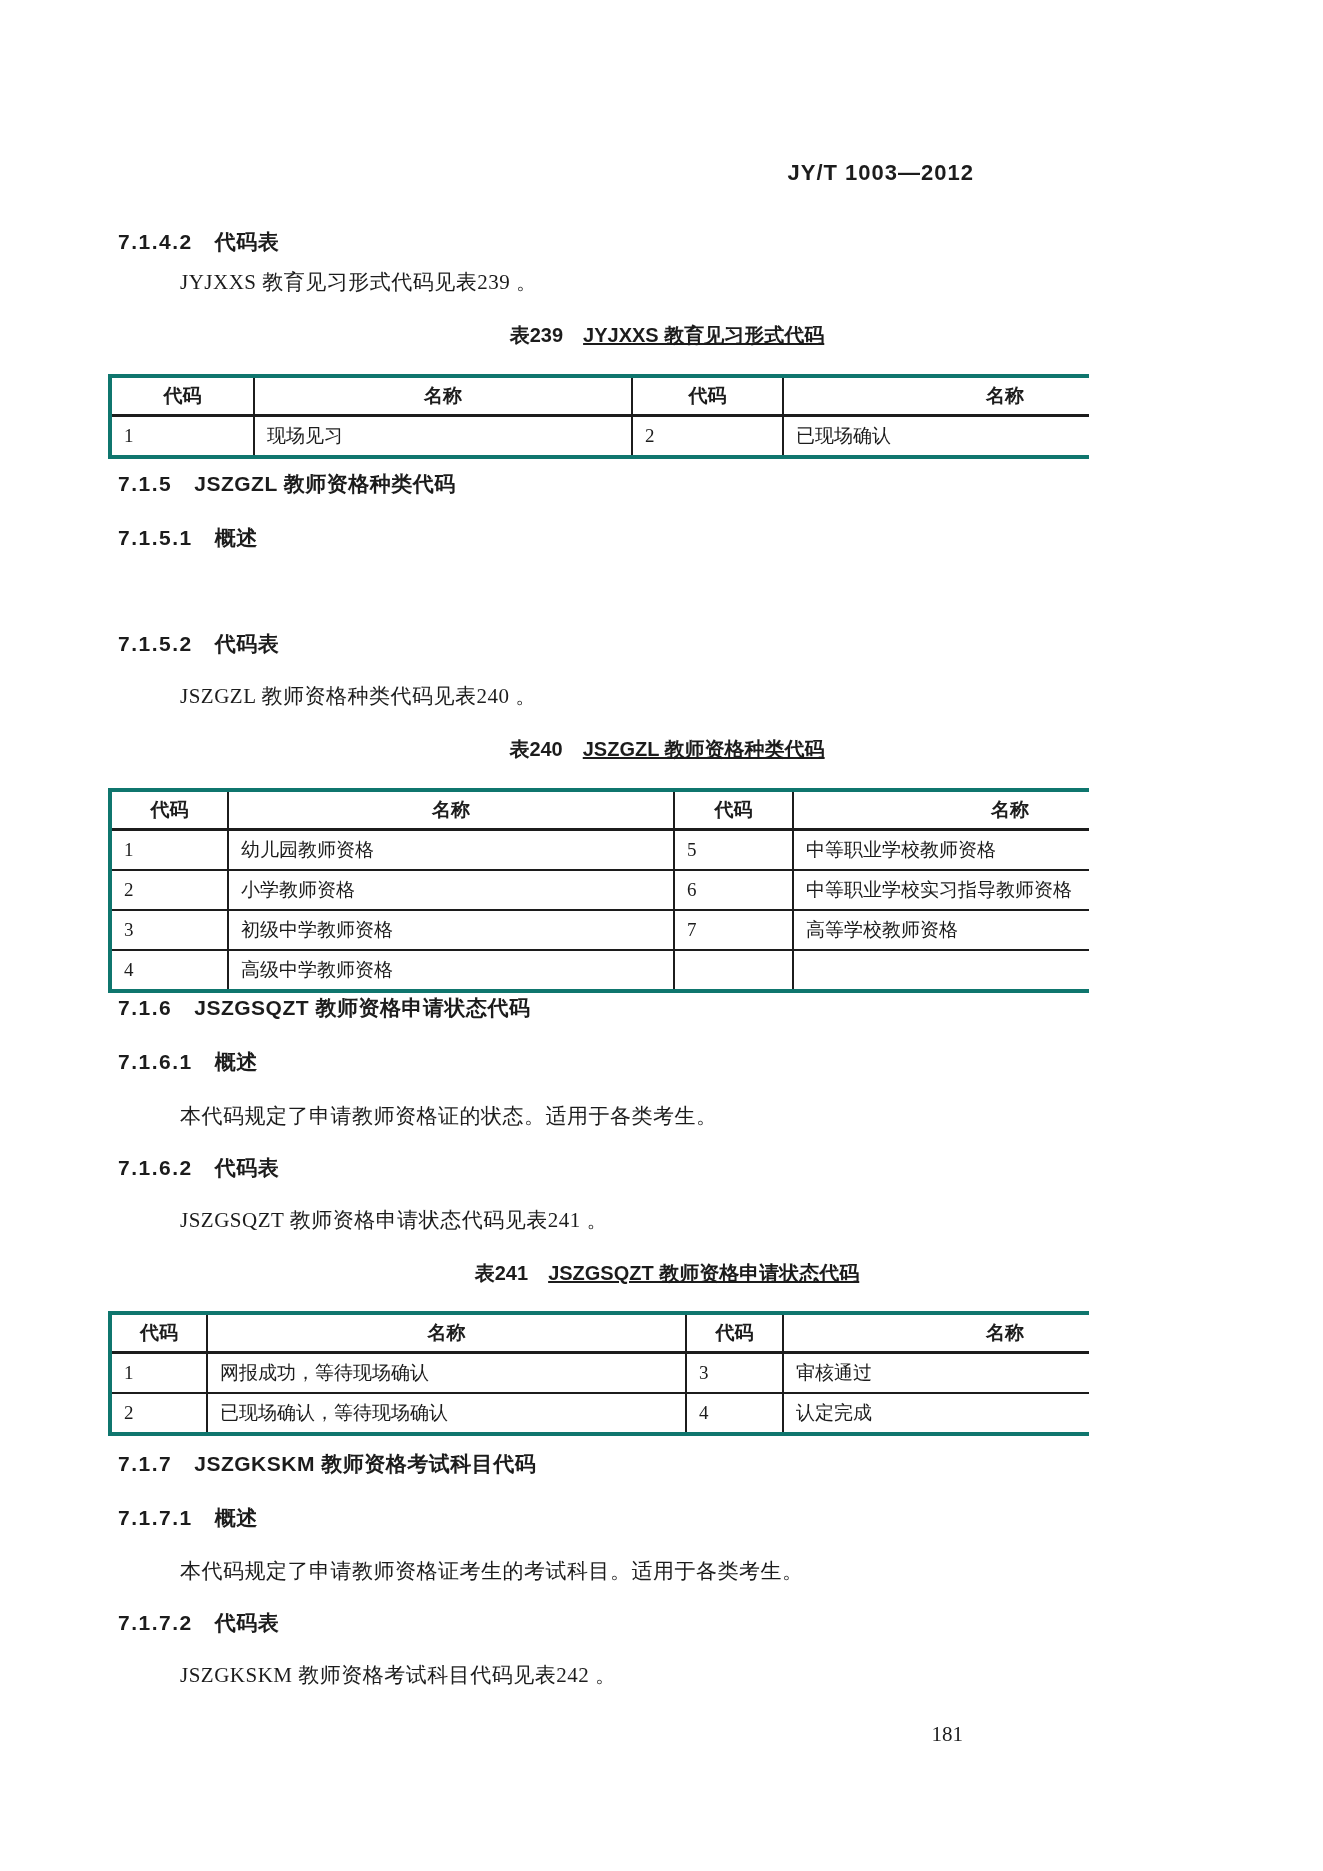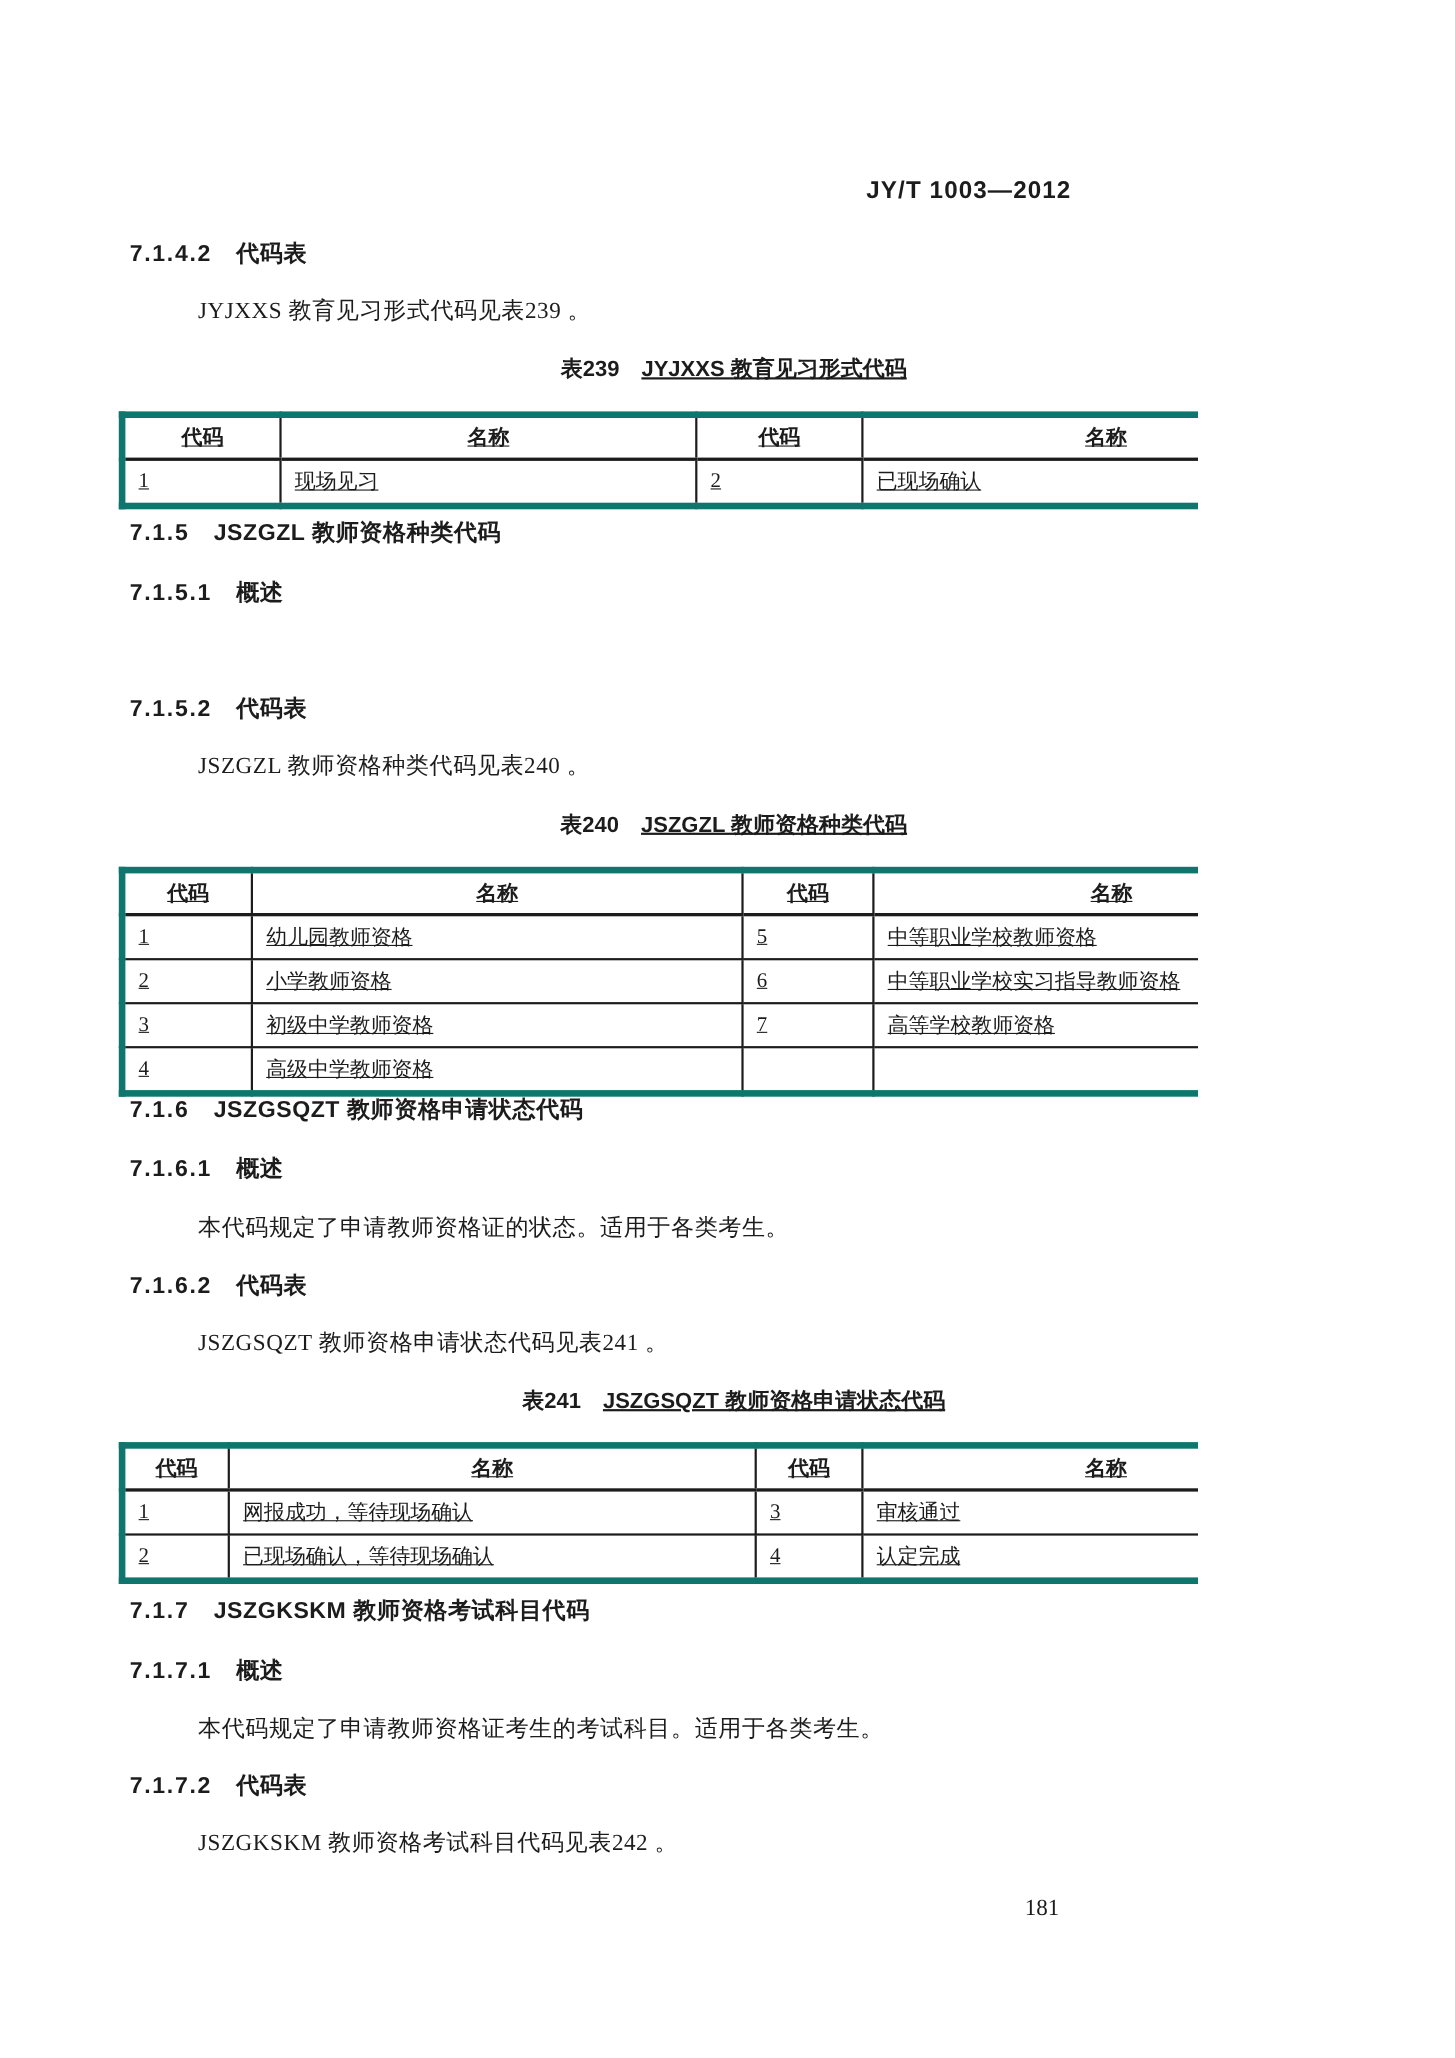--- a/index.html
+++ b/index.html
@@ -49,22 +49,21 @@
     font-size: 20px;
     white-space: nowrap;
   }
   .tbl-caption .cap-lbl { margin-left: 20px; text-decoration: underline; }
   table.codetable {
     position: absolute;
     left: 108px;
     width: 1118px;
     border-collapse: collapse;
     table-layout: fixed;
-    border: 6px solid #0f766e;
-    text-decoration: underline;
+    border: 4px solid #0f766e;
   }
   table.codetable th {
     font-family: "Liberation Sans", sans-serif;
     font-weight: bold;
     font-size: 19px;
     text-align: center;
     height: 36px;
     padding: 0;
     border: 2px solid #1c1c1c;
     border-bottom: 3px solid #1c1c1c;
@@ -89,21 +88,21 @@
     font-family: Liberation Serif, serif;
   }
 </style>
 </head>
 <body>
 
 <div class="page">
 
   <div class="doc-header">JY/T 1003—2012</div>
 
-  <div class="sec" style="top:216px">
+  <div class="sec" style="top:228px">
     <span class="num">7.1.4.2</span><span class="lbl">代码表</span>
   </div>
 
   <div class="para" style="top:268px">JYJXXS 教育见习形式代码见表239 。</div>
 
   <div class="tbl-caption" style="top:322px">
     <span>表239</span><span class="cap-lbl">JYJXXS 教育见习形式代码</span>
   </div>
 
   <table class="codetable" style="top:374px">

